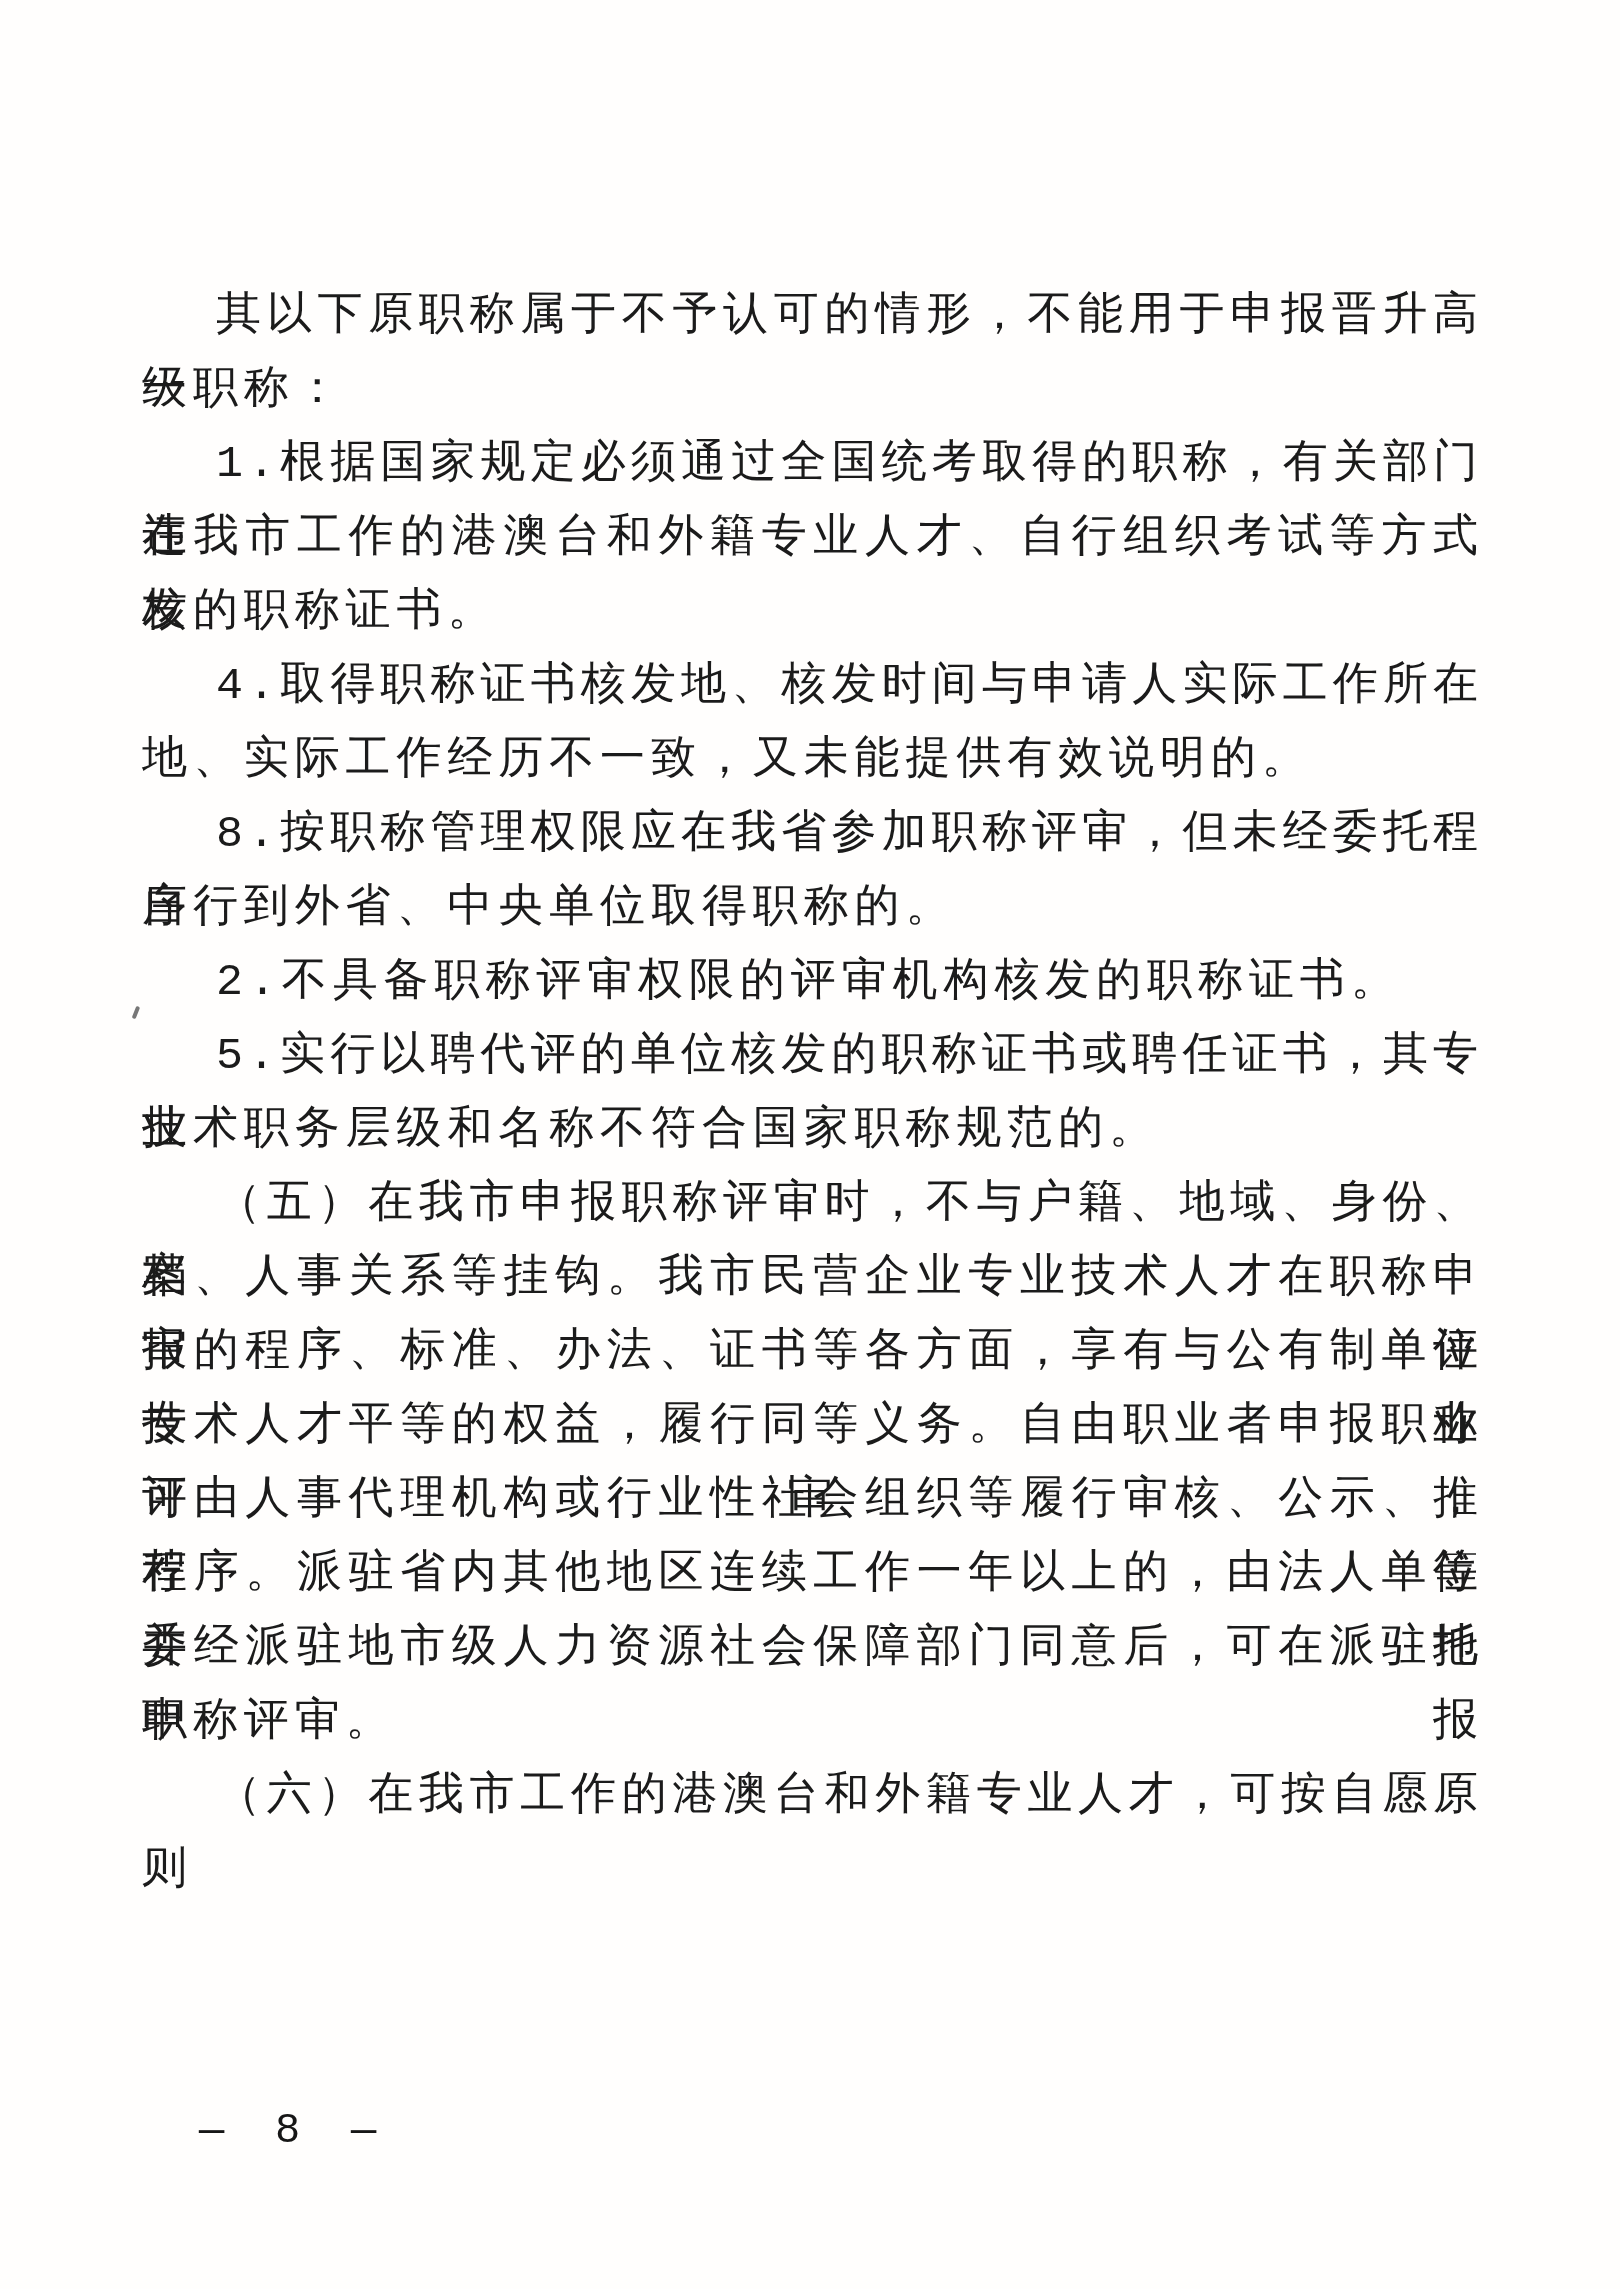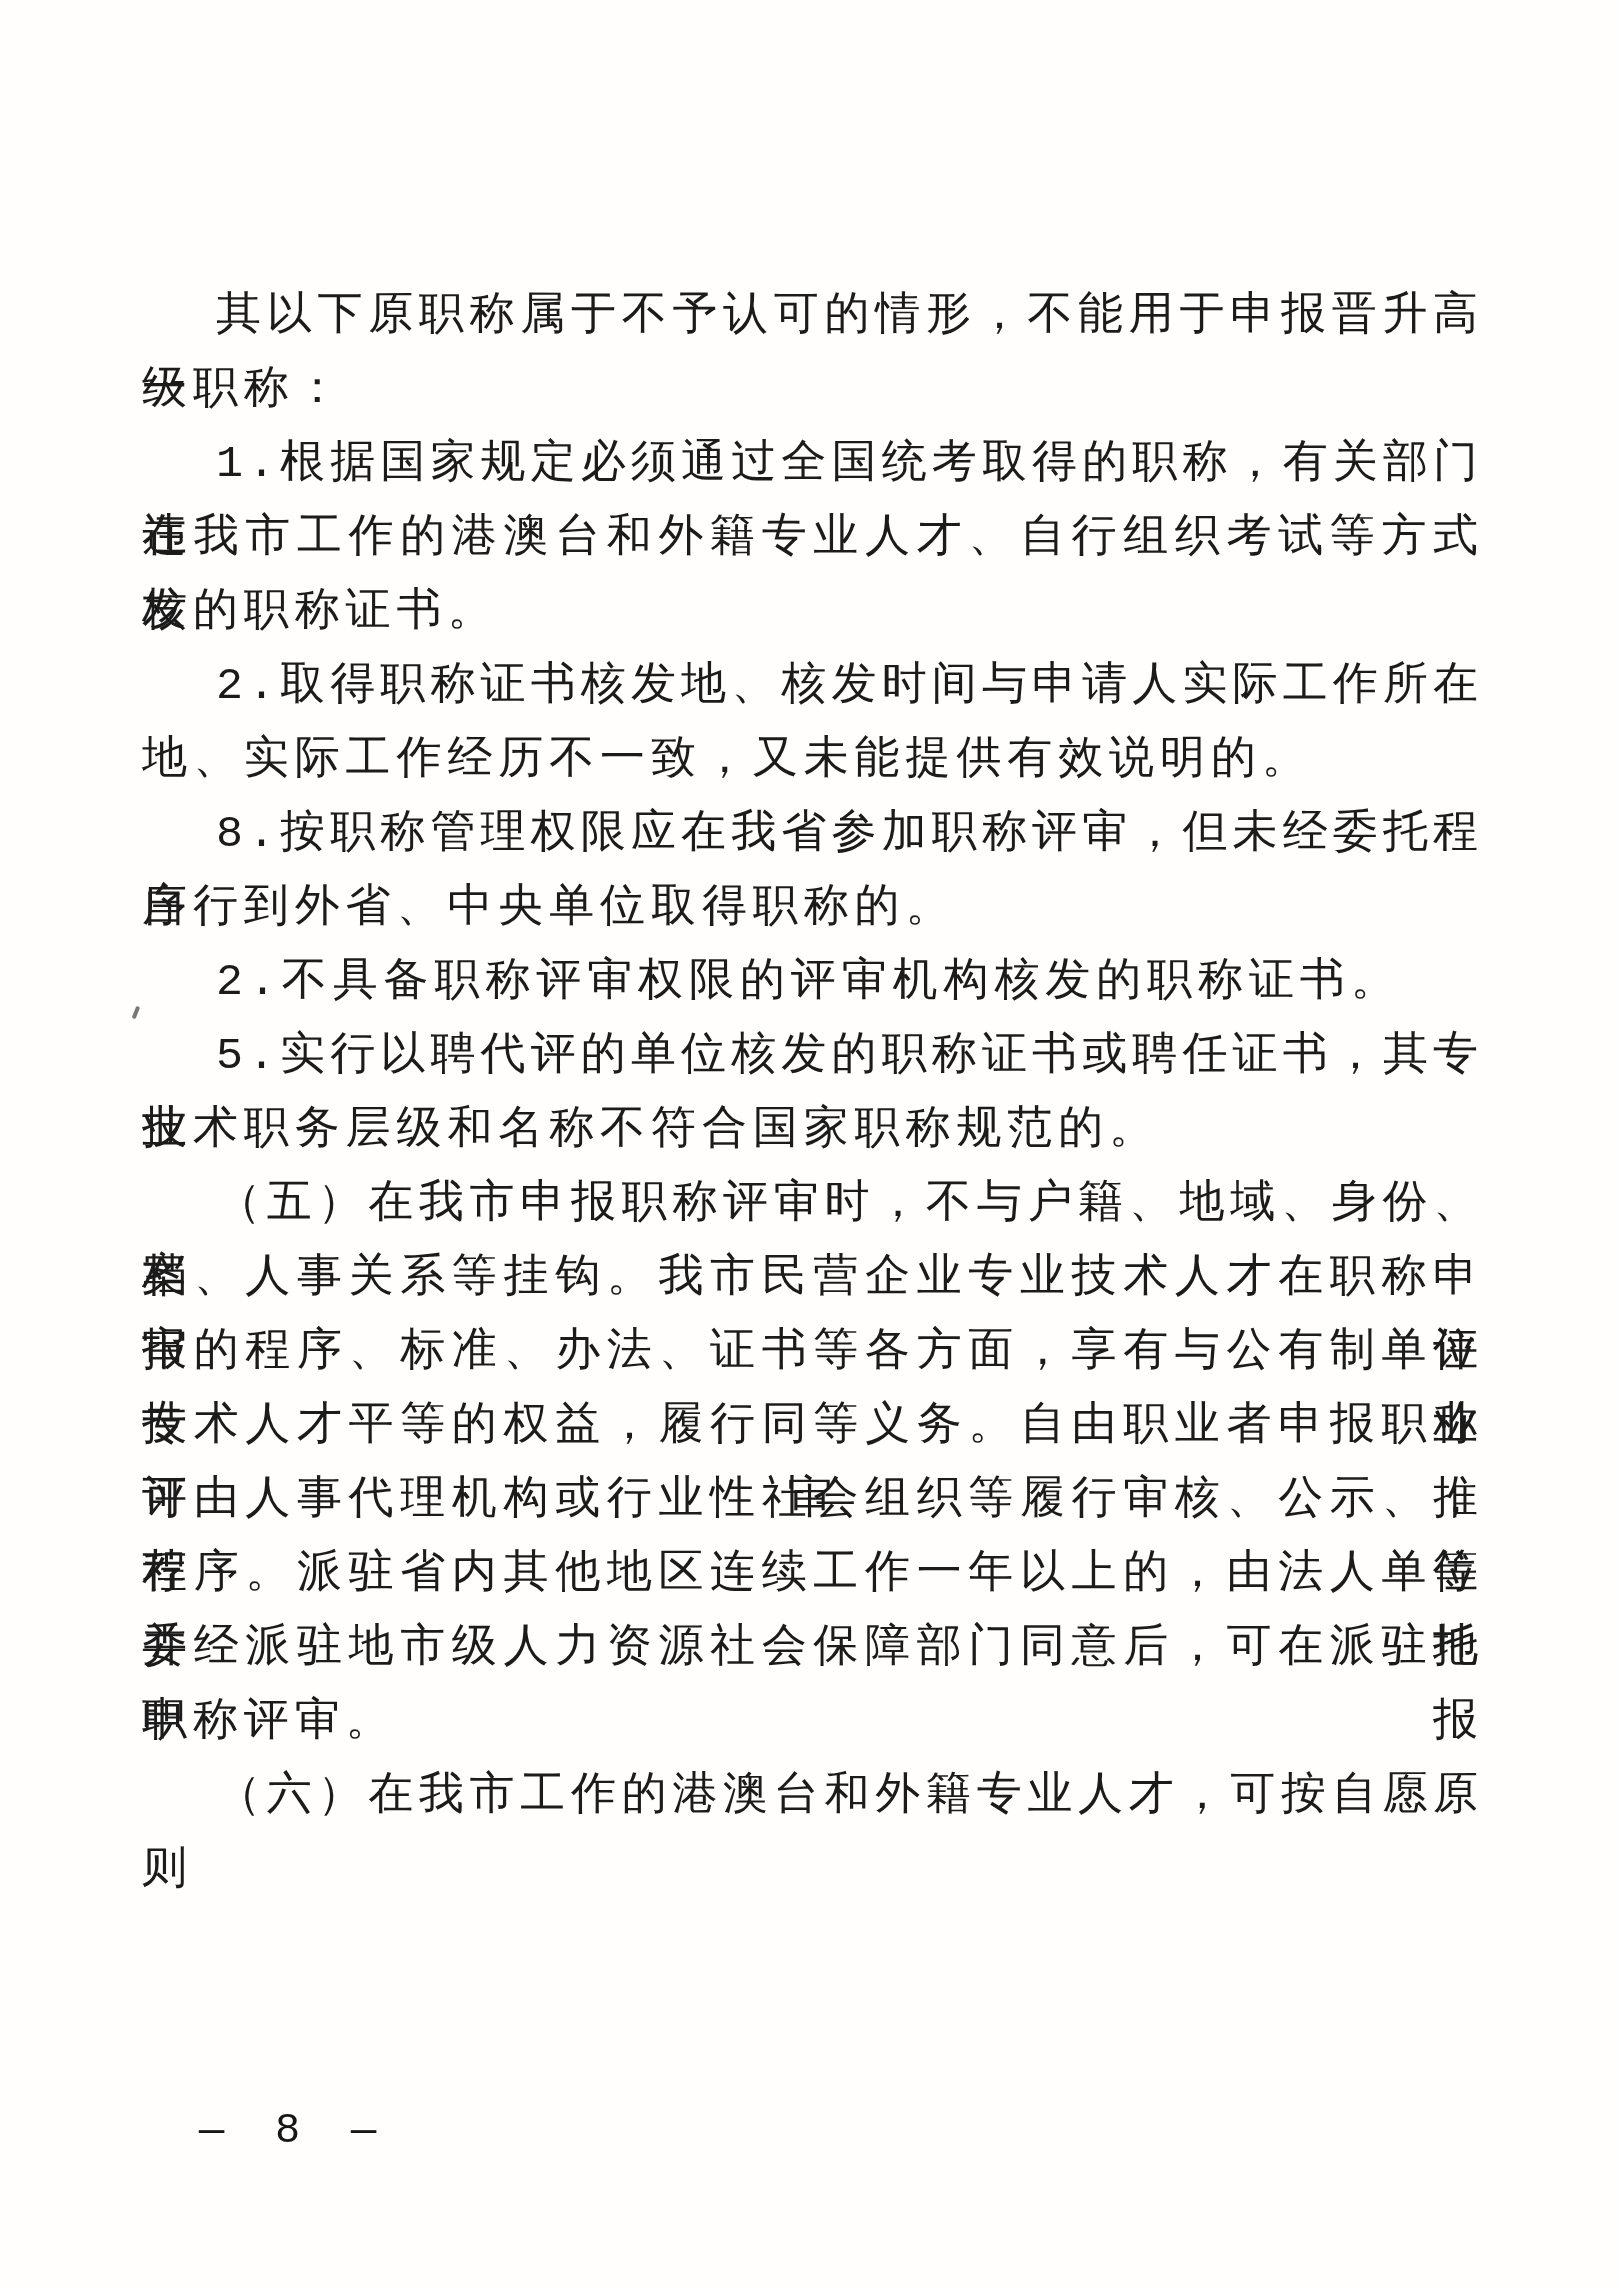--- a/index.html
+++ b/index.html
@@ -69,21 +69,21 @@
 <body>
 
 <div class="page">
 
   <main class="body-text">
     <div class="line full indent">其以下原职称属于不予认可的情形，不能用于申报晋升高一</div>
     <div class="line end">级职称：</div>
     <div class="line full indent">1.根据国家规定必须通过全国统考取得的职称，有关部门违</div>
     <div class="line full">在我市工作的港澳台和外籍专业人才、自行组织考试等方式核</div>
     <div class="line end">发的职称证书。</div>
-    <div class="line full indent">2.取得职称证书核发地、核发时间与申请人实际工作所在</div>
+    <div class="line full indent">4.取得职称证书核发地、核发时间与申请人实际工作所在</div>
     <div class="line end">地、实际工作经历不一致，又未能提供有效说明的。</div>
     <div class="line full indent">8.按职称管理权限应在我省参加职称评审，但未经委托程序</div>
     <div class="line end">自行到外省、中央单位取得职称的。</div>
     <div class="line end indent">2.不具备职称评审权限的评审机构核发的职称证书。</div>
     <div class="line full indent">5.实行以聘代评的单位核发的职称证书或聘任证书，其专业</div>
     <div class="line end">技术职务层级和名称不符合国家职称规范的。</div>
     <div class="line full indent">（五）在我市申报职称评审时，不与户籍、地域、身份、档</div>
     <div class="line full">案、人事关系等挂钩。我市民营企业专业技术人才在职称申报评</div>
     <div class="line full">审的程序、标准、办法、证书等各方面，享有与公有制单位专业</div>
     <div class="line full">技术人才平等的权益，履行同等义务。自由职业者申报职称评审，</div>

